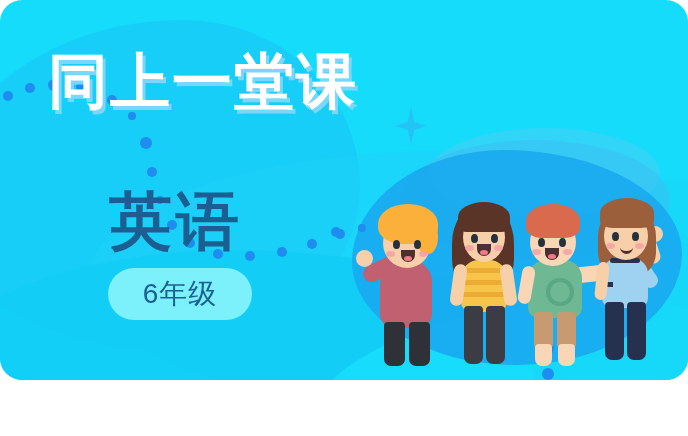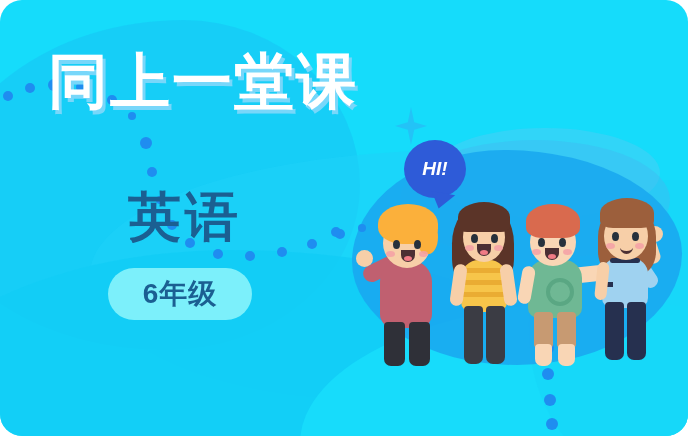--- a/index.html
+++ b/index.html
@@ -86,34 +86,34 @@
 
   
   #headline{
     position:absolute;left:48px;top:52px;
     font-size:60px;font-weight:bold;color:#ffffff;
     letter-spacing:2px;line-height:1;
     text-shadow:3px 4px 0 rgba(120,215,250,.85);
     white-space:nowrap;
   }
   #subject{
-    position:absolute;left:128px;top:190px;
-    font-size:53px;font-weight:bold;color:#1b5f92;
+    position:absolute;left:109px;top:190px;
+    font-size:63px;font-weight:bold;color:#1b5f92;
     letter-spacing:4px;line-height:1;
     white-space:nowrap;
   }
   #grade-pill{
     position:absolute;left:108px;top:268px;
     width:144px;height:52px;
     background:#7cf0fb;
     border-radius:26px;
     display:flex;align-items:center;justify-content:center;
   }
   #grade-label{
-    font-size:28px;font-weight:bold;color:#1b5f92;letter-spacing:1px;
+    font-size:28px;font-weight:normal;color:#1b5f92;letter-spacing:1px;
   }
 
   
   .bubble{
     position:absolute;
     background:#2e5bd8;
     border-radius:50%;
     display:flex;align-items:center;justify-content:center;
     color:#ffffff;font-weight:bold;font-style:italic;
   }
@@ -148,21 +148,21 @@
   .hair,.head,.body,.leg,.arm,.face-part{position:absolute;}
   .head{border-radius:50%;}
   .cheek{position:absolute;width:9px;height:6px;border-radius:50%;background:#f5a0a6;opacity:.85;}
   .eye{position:absolute;width:7px;height:9px;border-radius:50%;background:#27313c;}
   .mouth{position:absolute;border-radius:0 0 10px 10px;background:#4b2f33;}
   .tongue{position:absolute;border-radius:50%;background:#f07b85;}
 </style>
 </head>
 <body>
 
-<div id="card" style="background: rgb(21, 220, 251); width: 688px; height: 436px; border-radius: 22px;">
+<div id="card" style="background: rgb(21, 220, 251); width: 688px; height: 380px; border-radius: 22px;">
 
   <div class="bg-layer" id="blob-left"></div>
   <div class="bg-layer" id="blob-mid"></div>
   <div class="bg-layer" id="wave-bottom"></div>
   <div class="bg-layer" id="wave-br"></div>
   <div class="bg-layer" id="band-right"></div>
   <div class="bg-layer" id="blob-kids-hi2"></div>
   <div class="bg-layer" id="blob-kids-hi"></div>
   <div class="bg-layer" id="blob-kids"></div>
 
@@ -193,21 +193,20 @@
       <div class="dot" style="left: 546px; top: 418px; width: 12px; height: 12px; background: rgb(31, 141, 240);"></div>
     </div>
 
   <div id="headline" style="color: rgb(255, 255, 255); text-shadow: rgb(120, 215, 250) 3px 4px 0px;">同上一堂课</div>
   <div id="subject" style="color: rgb(27, 95, 146);">英语</div>
 
   <div id="grade-pill" style="background: rgb(124, 240, 251);">
     <span id="grade-label" style="color: rgb(27, 95, 146);">6年级</span>
   </div>
 
-  <div class="bubble" id="bubble-hi" style="background: rgb(46, 91, 216); color: rgb(255, 255, 255);">HI!</div>
 
   <div id="kids">
 
     <div class="kid" style="left:4px;top:10px;width:78px;height:170px;">
 
       <div class="arm" style="left:-2px;top:62px;width:40px;height:17px;background:#c06070;border-radius:9px;transform:rotate(-26deg);"></div>
       <div class="arm" style="left:-8px;top:52px;width:17px;height:17px;background:#f7cfa8;border-radius:50%;"></div>
 
       <div class="body" style="left:16px;top:62px;width:52px;height:68px;background:#c06070;border-radius:22px 22px 14px 14px;"></div>
 

